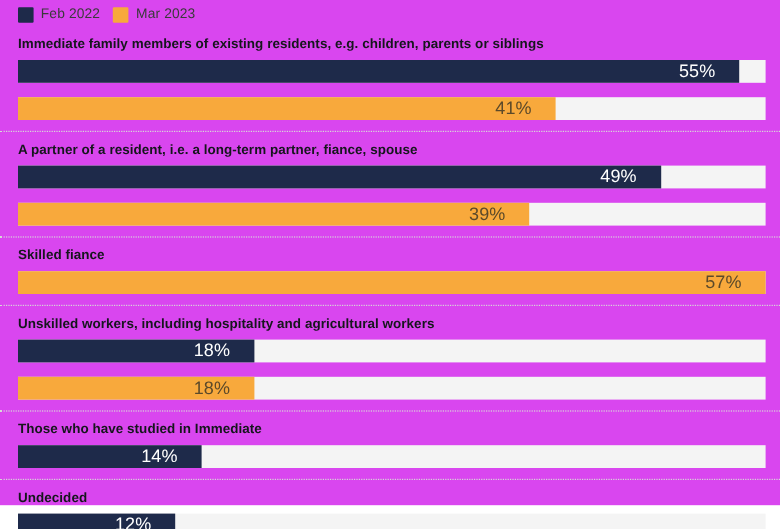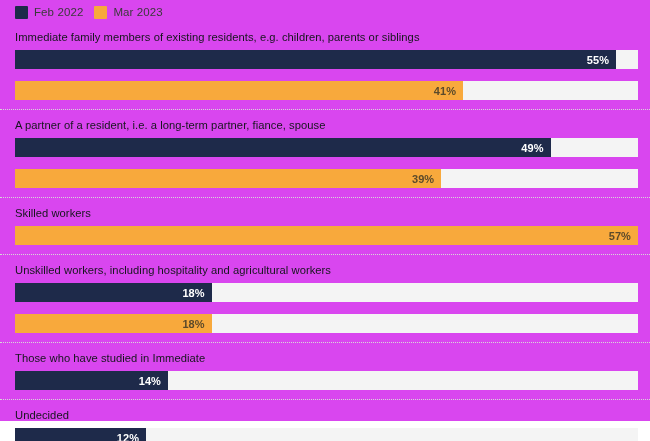--- a/index.html
+++ b/index.html
@@ -57,21 +57,21 @@
     padding: 0 0 0 0;
     position: relative;
   }
   .group-sep {
     height: 0;
     border-top: 1px dotted #d8d8d8;
     margin: 0 0 0 0;
   }
   .group-label {
     font-size: 11.2px;
-    font-weight: normal;
+    font-weight: bold;
     color: #15161c;
     letter-spacing: 0.05px;
     padding: 9px 0 6px 15px;
     line-height: 13px;
     white-space: nowrap;
   }
   .bars {
     margin: 0 12px 0 15px;
     position: relative;
   }
@@ -95,23 +95,23 @@
     align-items: center;
     justify-content: flex-end;
   }
   .bar.navy {
     background: #1e2a4a;
   }
   .bar.orange {
     background: #f8a93c;
   }
   .bar-value {
-    font-size: 11px;
-    font-weight: bold;
-    padding-right: 7px;
+    font-size: 15px;
+    font-weight: normal;
+    padding-right: 20px;
     white-space: nowrap;
     letter-spacing: 0.1px;
   }
   .bar.navy .bar-value {
     color: #ffffff;
   }
   .bar.orange .bar-value {
     color: #5c4a2a;
   }
   .spacer-after-bars {
@@ -163,21 +163,21 @@
           <div class="track">
             <div class="bar orange" style="width: 68.4211%;">
               <span class="bar-value">39%</span>
             </div>
           </div>
         </div>
         <div class="spacer-after-bars"></div>
       </div>
       <div class="group">
         <div class="group-sep"></div>
-        <div class="group-label">Skilled workers</div>
+        <div class="group-label">Skilled fiance</div>
         <div class="bars">
           <div class="track">
             <div class="bar orange" style="width: 100%;">
               <span class="bar-value">57%</span>
             </div>
           </div>
         </div>
         <div class="spacer-after-bars"></div>
       </div>
       <div class="group">

